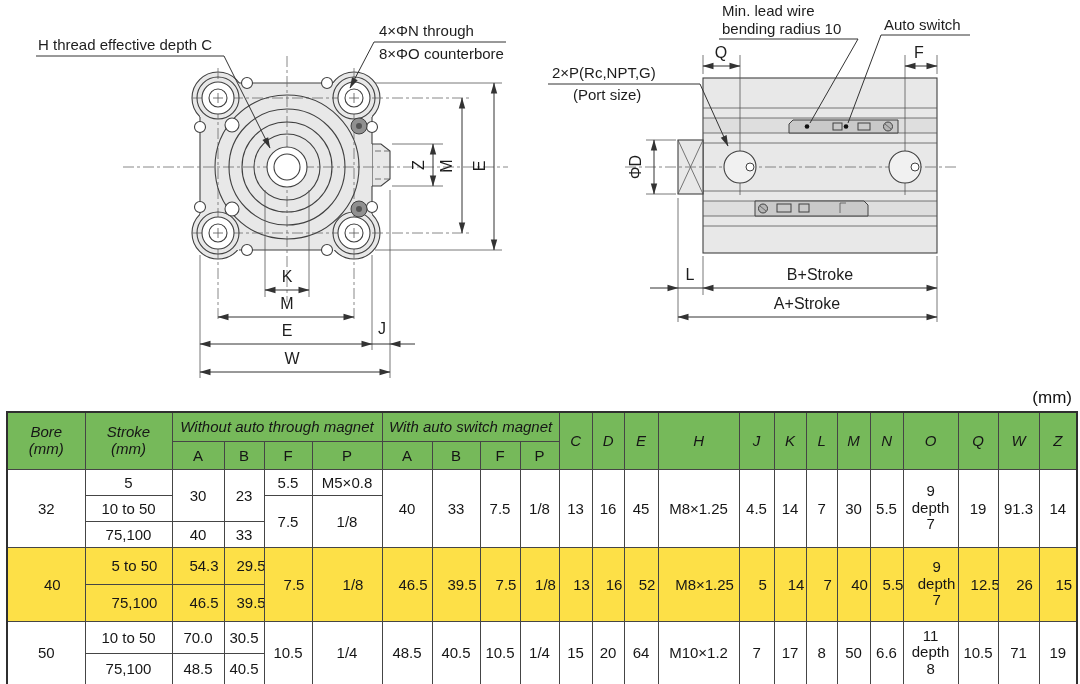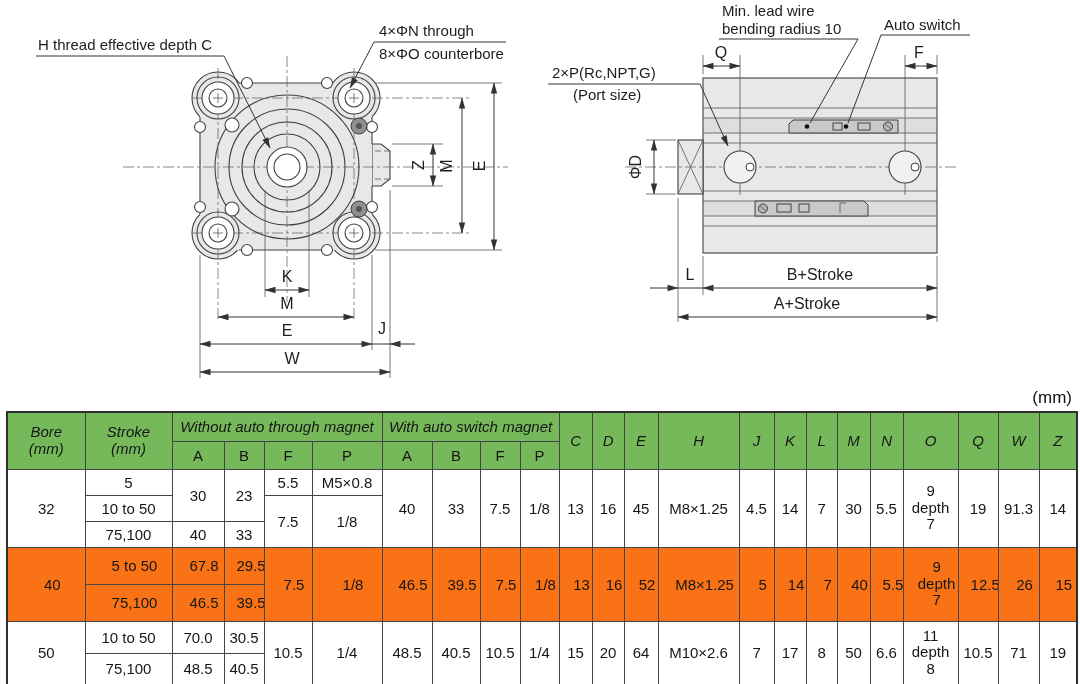--- a/index.html
+++ b/index.html
@@ -18,21 +18,21 @@
   .thin{stroke:#555;stroke-width:0.8;fill:none;}
   .groove{fill:#dedede;stroke:none;}
   .switch{fill:#c9c9c9;stroke:#404040;stroke-width:1;}
   .mm-note{position:absolute;top:388px;right:8px;font-size:17px;color:#111;}
   table.dims{position:absolute;top:411px;left:6px;border-collapse:collapse;table-layout:fixed;
              width:1070px;border:2px solid #2f2f2f;}
   table.dims th,table.dims td{border:1px solid #454545;text-align:center;vertical-align:middle;
              padding:0;color:#161616;font-weight:normal;overflow:hidden;}
   table.dims thead th{background:#76b95a;font-size:15px;}
   table.dims td{font-size:15px;background:#fff;}
-  table.dims tr.band td{background:#f97316;padding-left:12px;}
+  table.dims tr.band td{background:#fde047;padding-left:12px;}
   .pre{white-space:pre-line;line-height:1.12;}
   tr.hr1{height:29px;font-style:italic;} tr.hr2{height:28px;}
   tr.r32{height:26px;} tr.r40{height:37px;} tr.r50{height:32px;}
 </style>
 </head>
 <body>
 
 <div class="page">
 
 <svg class="drawings" width="1080" height="405" viewBox="0 0 1080 405">
@@ -303,21 +303,21 @@
     </tr>
     <tr class="r32">
       <td>75,100</td>
       <td>40</td>
       <td>33</td>
     </tr>
 
     <tr class="r40 band">
       <td rowspan="2">40</td>
       <td>5 to 50</td>
-      <td>67.8</td>
+      <td>54.3</td>
       <td>29.5</td>
       <td rowspan="2">7.5</td>
       <td rowspan="2">1/8</td>
       <td rowspan="2">46.5</td>
       <td rowspan="2">39.5</td>
       <td rowspan="2">7.5</td>
       <td rowspan="2">1/8</td>
       <td rowspan="2">13</td>
       <td rowspan="2">16</td>
       <td rowspan="2">52</td>
@@ -347,21 +347,21 @@
       <td>30.5</td>
       <td rowspan="2">10.5</td>
       <td rowspan="2">1/4</td>
       <td rowspan="2">48.5</td>
       <td rowspan="2">40.5</td>
       <td rowspan="2">10.5</td>
       <td rowspan="2">1/4</td>
       <td rowspan="2">15</td>
       <td rowspan="2">20</td>
       <td rowspan="2">64</td>
-      <td rowspan="2">M10×2.6</td>
+      <td rowspan="2">M10×1.2</td>
       <td rowspan="2">7</td>
       <td rowspan="2">17</td>
       <td rowspan="2">8</td>
       <td rowspan="2">50</td>
       <td rowspan="2">6.6</td>
       <td rowspan="2" class="pre">11
 depth
 8</td>
       <td rowspan="2">10.5</td>
       <td rowspan="2">71</td>

